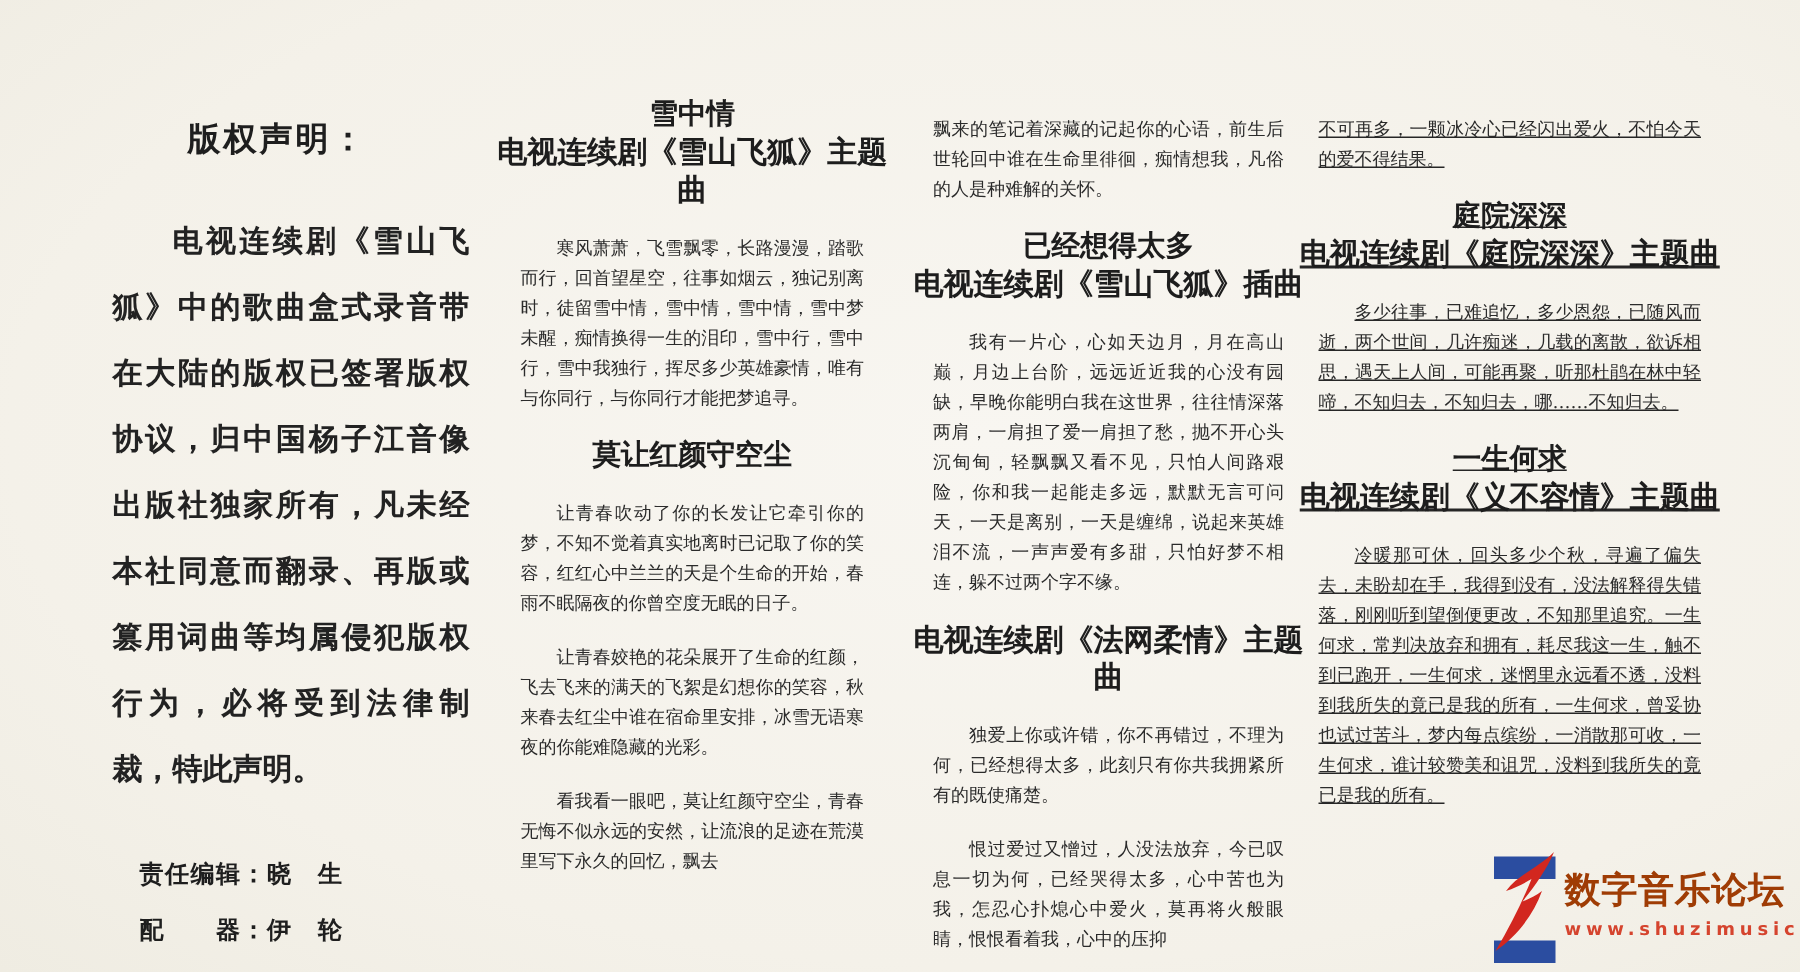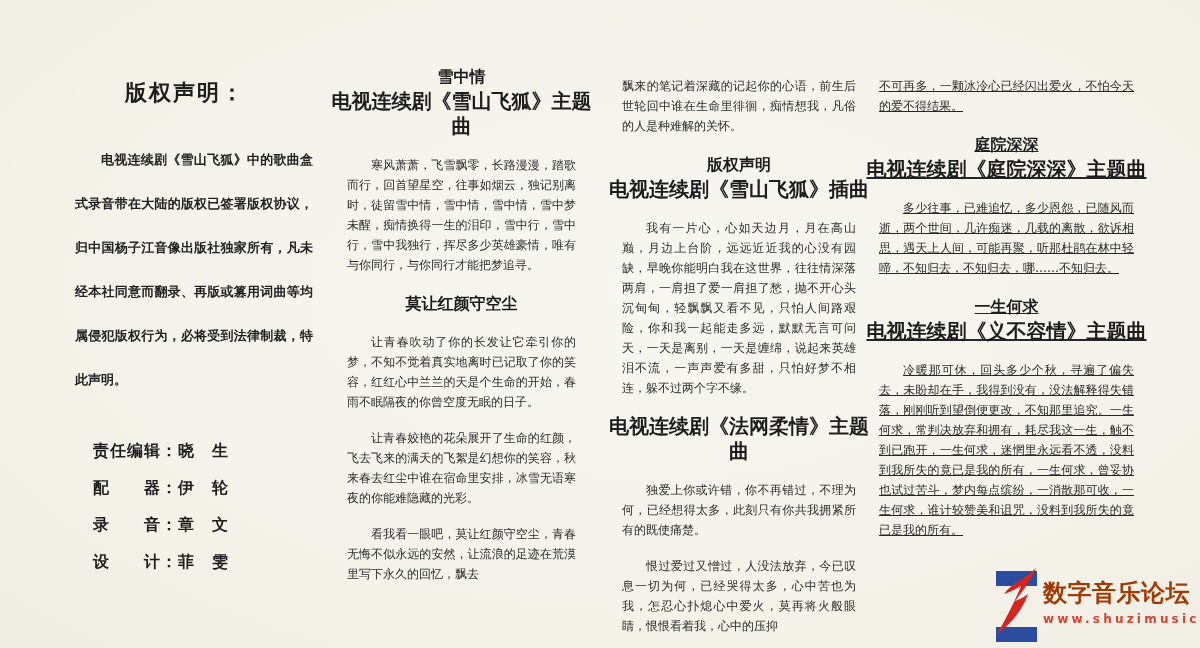--- a/index.html
+++ b/index.html
@@ -12,34 +12,34 @@
     font-family:"DejaVu Sans", sans-serif;
   }
   .col { position:absolute; top:60px; }
   
   .col-copyright { left:75px; top:78px; width:238px; }
   .cr-title {
     margin:0 0 0 50px; font-size:22px; font-weight:bold; letter-spacing:2px;
     color:#1e1e1e;
   }
   .cr-body {
-    margin:30px 0 0 0; font-size:13px; line-height:44px; font-weight:bold;
+    margin:30px 0 0 0; font-size:20px; line-height:44px; font-weight:bold;
     text-align:justify; text-justify:inter-ideograph; text-indent:2em; color:#222;
   }
   .cr-credits { margin:30px 0 0 18px; }
   .cr-credit-line {
     font-size:16px; line-height:37px; font-weight:bold; letter-spacing:1px;
     white-space:nowrap; color:#1e1e1e;
   }
   
   .col-l1 { left:331px; width:261px; }
   .col-l2 { left:606px; width:266px; }
   .col-l3 { left:863px; width:287px;text-decoration:underline; }
   .song-title {
-    margin:4px 0 0 0; font-size:16px; line-height:25px; font-weight:bold;
+    margin:4px 0 0 0; font-size:19px; line-height:25px; font-weight:bold;
     text-align:center; color:#1d1d1d;
   }
   .song-subtitle {
     margin:0; font-size:20px; line-height:25px; font-weight:bold;
     text-align:center; color:#1d1d1d;
   }
   .lyric {
     margin:16px; font-size:12px; line-height:20px;
     font-family:"DejaVu Serif", serif;
     text-align:justify; text-justify:inter-ideograph; color:#2b2b2b;
@@ -82,21 +82,21 @@
     <h4 class="song-subtitle">电视连续剧《雪山飞狐》主题曲</h4>
     <p class="lyric indent">寒风萧萧，飞雪飘零，长路漫漫，踏歌而行，回首望星空，往事如烟云，独记别离时，徒留雪中情，雪中情，雪中情，雪中梦未醒，痴情换得一生的泪印，雪中行，雪中行，雪中我独行，挥尽多少英雄豪情，唯有与你同行，与你同行才能把梦追寻。</p>
     <h3 class="song-title">莫让红颜守空尘</h3>
     <p class="lyric indent">让青春吹动了你的长发让它牵引你的梦，不知不觉着真实地离时已记取了你的笑容，红红心中兰兰的天是个生命的开始，春雨不眠隔夜的你曾空度无眠的日子。</p>
     <p class="lyric indent">让青春姣艳的花朵展开了生命的红颜，飞去飞来的满天的飞絮是幻想你的笑容，秋来春去红尘中谁在宿命里安排，冰雪无语寒夜的你能难隐藏的光彩。</p>
     <p class="lyric indent">看我看一眼吧，莫让红颜守空尘，青春无悔不似永远的安然，让流浪的足迹在荒漠里写下永久的回忆，飘去</p>
   </div>
 
   <div class="col col-l2">
     <p class="lyric">飘来的笔记着深藏的记起你的心语，前生后世轮回中谁在生命里徘徊，痴情想我，凡俗的人是种难解的关怀。</p>
-    <h3 class="song-title">版权声明</h3>
+    <h3 class="song-title">已经想得太多</h3>
     <h4 class="song-subtitle">电视连续剧《雪山飞狐》插曲</h4>
     <p class="lyric indent">我有一片心，心如天边月，月在高山巅，月边上台阶，远远近近我的心没有园缺，早晚你能明白我在这世界，往往情深落两肩，一肩担了爱一肩担了愁，抛不开心头沉甸甸，轻飘飘又看不见，只怕人间路艰险，你和我一起能走多远，默默无言可问天，一天是离别，一天是缠绵，说起来英雄泪不流，一声声爱有多甜，只怕好梦不相连，躲不过两个字不缘。</p>
     <h4 class="song-subtitle">电视连续剧《法网柔情》主题曲</h4>
     <p class="lyric indent">独爱上你或许错，你不再错过，不理为何，已经想得太多，此刻只有你共我拥紧所有的既使痛楚。</p>
     <p class="lyric indent">恨过爱过又憎过，人没法放弃，今已叹息一切为何，已经哭得太多，心中苦也为我，怎忍心扑熄心中爱火，莫再将火般眼睛，恨恨看着我，心中的压抑</p>
   </div>
 
   <div class="col col-l3">
     <p class="lyric">不可再多，一颗冰冷心已经闪出爱火，不怕今天的爱不得结果。</p>
     <h3 class="song-title">庭院深深</h3>

